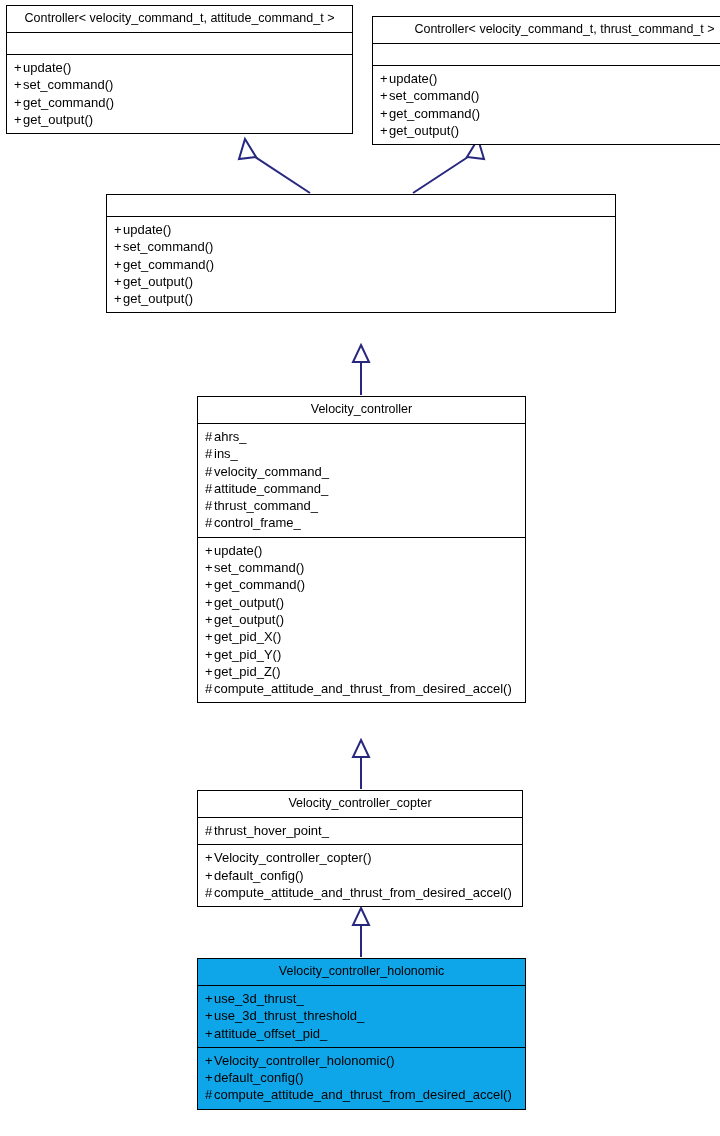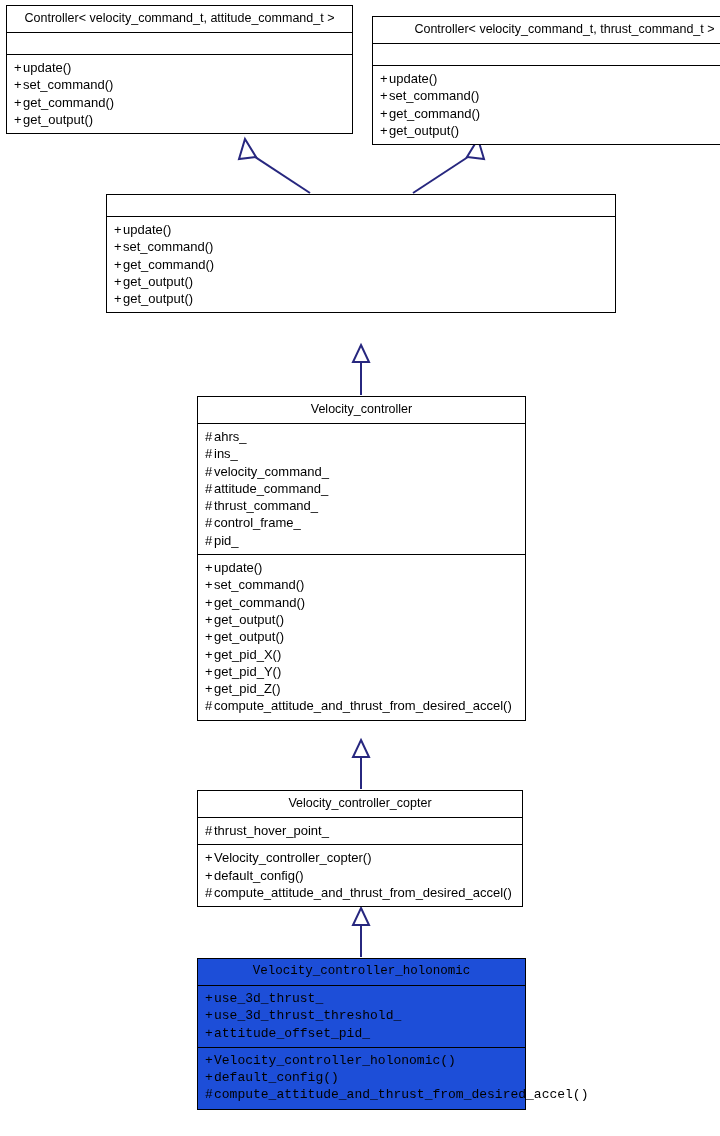--- a/index.html
+++ b/index.html
@@ -23,22 +23,21 @@
     overflow: hidden;
   }
   .uml-class {
     position: absolute;
     box-sizing: border-box;
     border: 1px solid #000000;
     background: #ffffff;
     z-index: 5;
   }
   .uml-class.highlight {
-    background: #1d4ed8;
-    font-family: Liberation Mono, monospace;
+    background: #0ea5e9;
   }
   .uml-title {
     box-sizing: border-box;
     text-align: center;
     font-size: 12.5px;
     line-height: 15px;
     color: #000000;
     padding: 5px 6px 6px 6px;
     border-bottom: 1px solid #000000;
     white-space: nowrap;
@@ -153,21 +152,20 @@
 
   <div class="uml-class" style="left:197px; top:396px; width:329px;">
     <div class="uml-title">Velocity_controller</div>
     <div class="uml-compartment">
       <span class="uml-row"><span class="vis-sep">#</span><span>ahrs_</span></span>
       <span class="uml-row"><span class="vis-sep">#</span><span>ins_</span></span>
       <span class="uml-row"><span class="vis-sep">#</span><span>velocity_command_</span></span>
       <span class="uml-row"><span class="vis-sep">#</span><span>attitude_command_</span></span>
       <span class="uml-row"><span class="vis-sep">#</span><span>thrust_command_</span></span>
       <span class="uml-row"><span class="vis-sep">#</span><span>control_frame_</span></span>
-      <span class="uml-row"><span class="vis-sep">#</span><span>pid_</span></span>
     </div>
     <div class="uml-compartment">
       <span class="uml-row"><span class="vis-sep">+</span><span>update()</span></span>
       <span class="uml-row"><span class="vis-sep">+</span><span>set_command()</span></span>
       <span class="uml-row"><span class="vis-sep">+</span><span>get_command()</span></span>
       <span class="uml-row"><span class="vis-sep">+</span><span>get_output()</span></span>
       <span class="uml-row"><span class="vis-sep">+</span><span>get_output()</span></span>
       <span class="uml-row"><span class="vis-sep">+</span><span>get_pid_X()</span></span>
       <span class="uml-row"><span class="vis-sep">+</span><span>get_pid_Y()</span></span>
       <span class="uml-row"><span class="vis-sep">+</span><span>get_pid_Z()</span></span>

